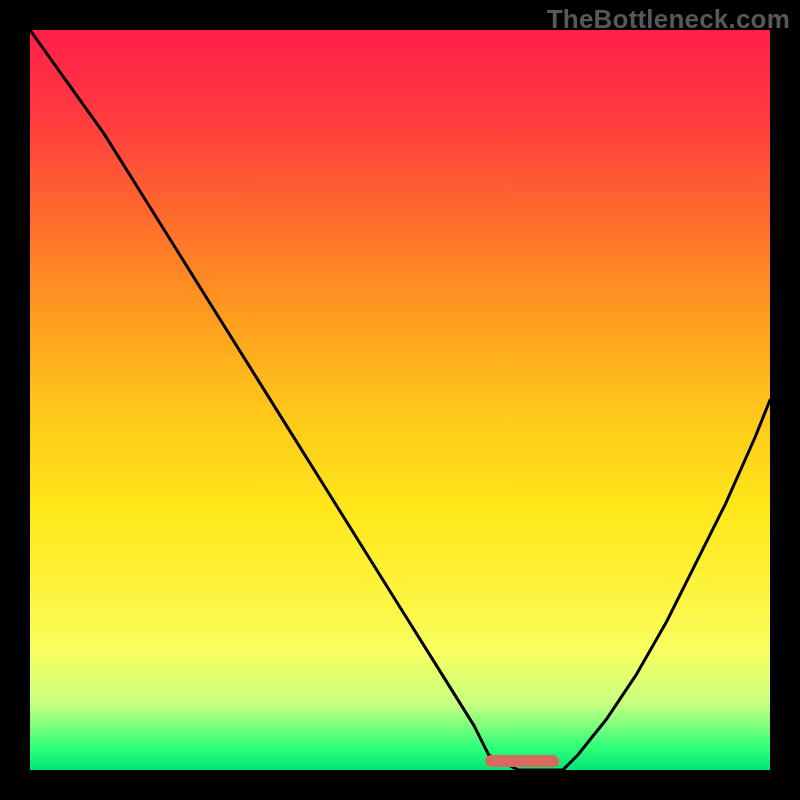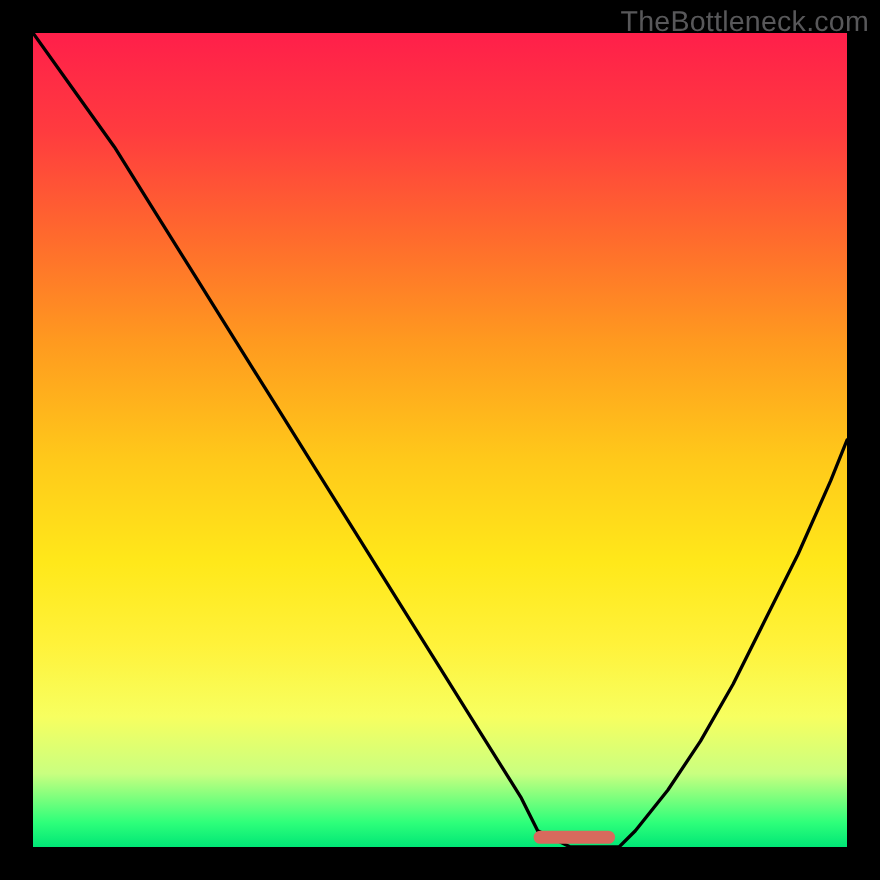--- a/index.html
+++ b/index.html
@@ -12,21 +12,21 @@
     #ff9a1f 38%,
     #ffc81a 52%,
     #ffe81a 65%,
     #fff23a 75%,
     #f7ff60 84%,
     #c9ff80 91%,
     #2eff7a 97%,
     #00e676 100%);
 }
 svg{position:absolute;left:0;top:0}
-#watermark{position:absolute;top:4px;right:10px;font-size:26px;color:#58585a;font-weight:400;letter-spacing:.2px}
+#watermark{position:absolute;top:4px;right:10px;font-size:26px;color:#58585a;font-weight:700;letter-spacing:.2px}
 </style>
 </head>
 <body>
 
 <div id="frame">
   <div id="plot">
     <svg id="curve-svg" width="740" height="740" viewBox="0 0 740 740">
         <path d="M 0 0 L 37 51.799999999999955 L 74 103.60000000000002 L 111 162.79999999999995 L 148 222 L 185 281.2 L 222 340.4 L 259 399.59999999999997 L 296 458.8 L 333 518 L 370 577.2 L 407.00000000000006 636.4 L 444 695.6 L 458.8 725.2 L 488.40000000000003 740 L 518 740 L 532.8 740 L 547.6 725.2 L 577.2 688.2 L 606.8 643.8 L 636.4 592 L 666 532.8 L 695.5999999999999 473.6 L 725.1999999999999 407 L 740 370" fill="none" stroke="#000000" stroke-width="3" stroke-linecap="round" stroke-linejoin="round"></path>
         <rect x="455.09999999999997" y="725.12" width="74.00000000000006" height="12" rx="6" ry="6" fill="#d86a5d"></rect>
       </svg>

